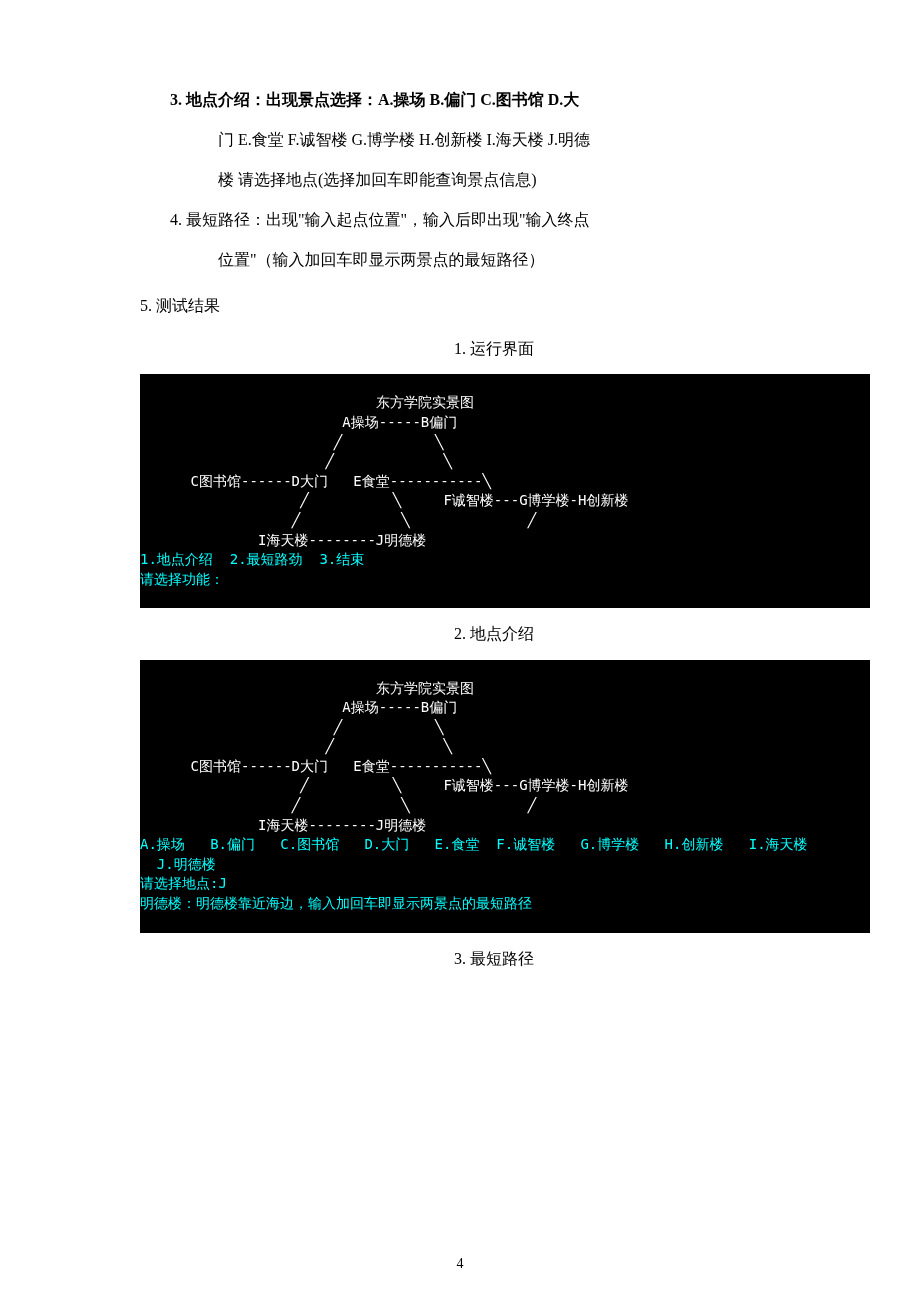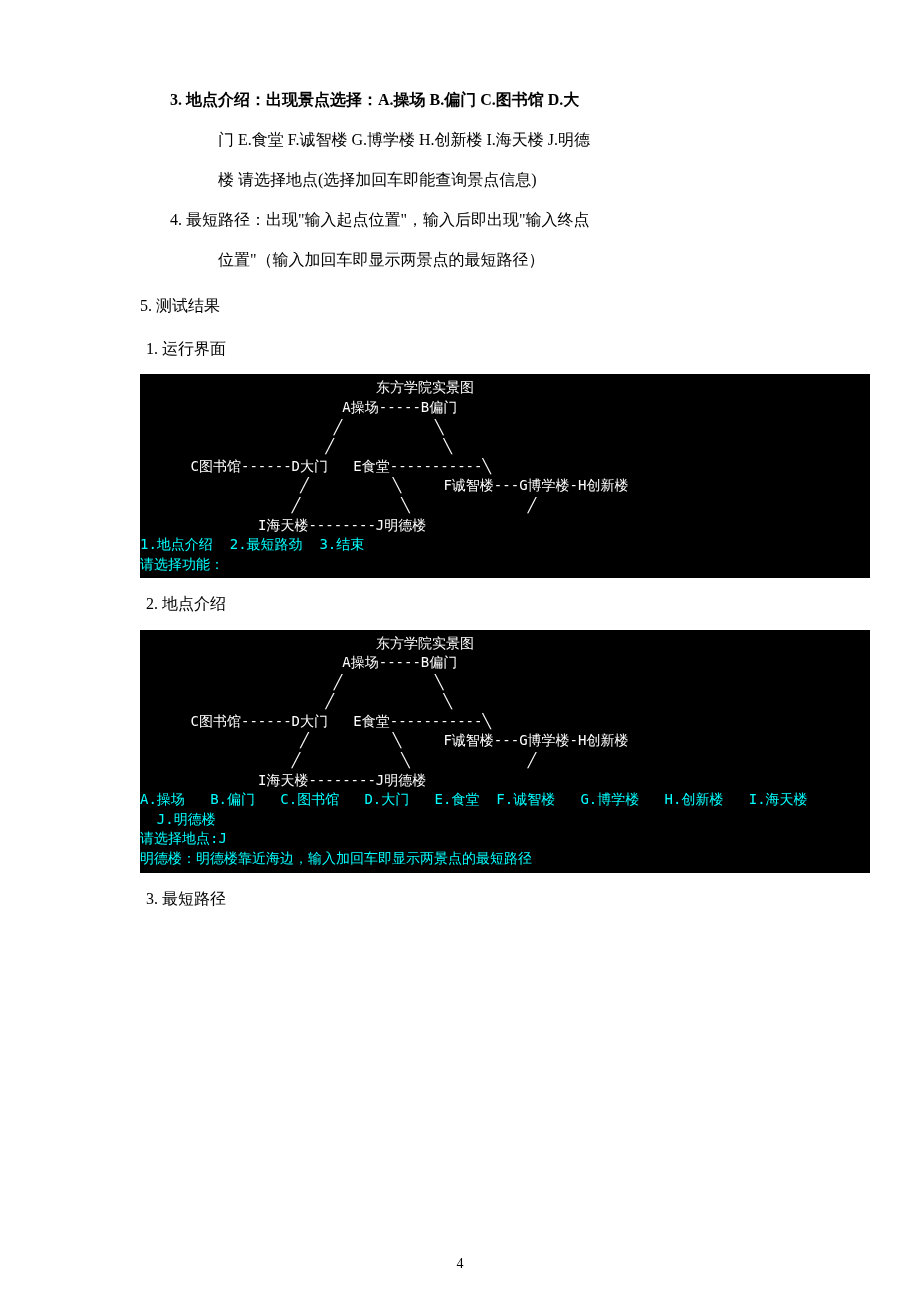--- a/index.html
+++ b/index.html
@@ -30,34 +30,35 @@
       text-align: justify;
     }
     .section-heading {
       margin-left: 30px;
       font-weight: normal;
       margin-top: 8px;
       margin-bottom: 8px;
       line-height: 2.2;
     }
     .sub-item {
-      margin-left: 36px;
+      margin-left: 68px;
       line-height: 2.2;
       margin-bottom: 8px;
+      text-align: center;
     }
     .console {
       background: #000000;
       color: #ffffff;
       font-family: "SimSun", "NSimSun", monospace;
       font-size: 14px;
       white-space: pre;
       margin: 0 0 8px 30px;
       width: 730px;
       line-height: 1.4;
-      padding: 4px 0;
+      padding: 19px 0;
     }
     .console .cyan { color: #00ffff; }
     .page-number {
       position: absolute;
       bottom: 30px;
       width: 100%;
       left: 0;
       text-align: center;
       font-size: 14px;
     }

